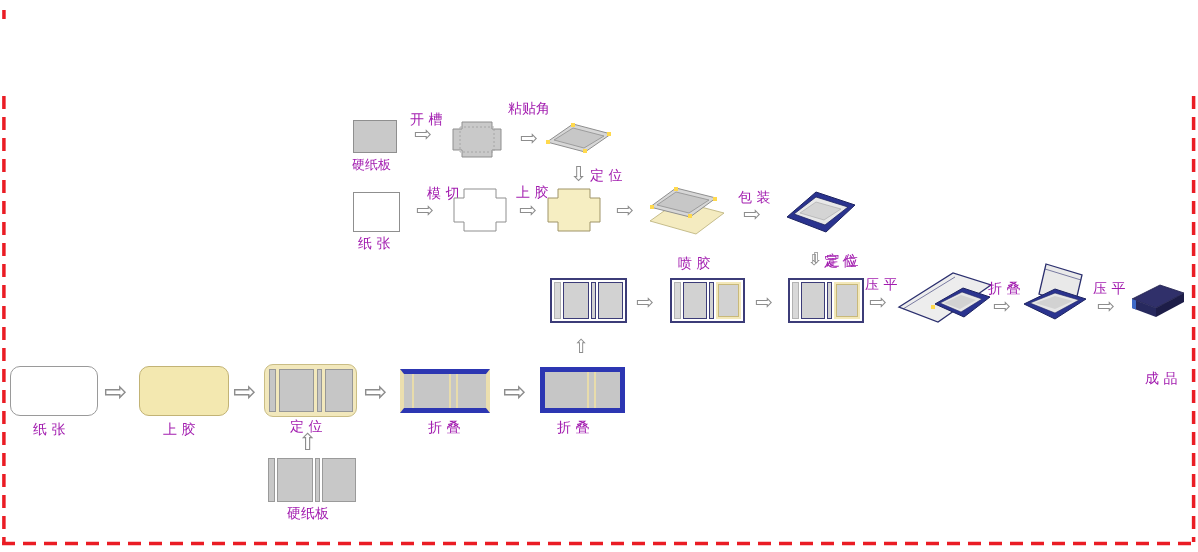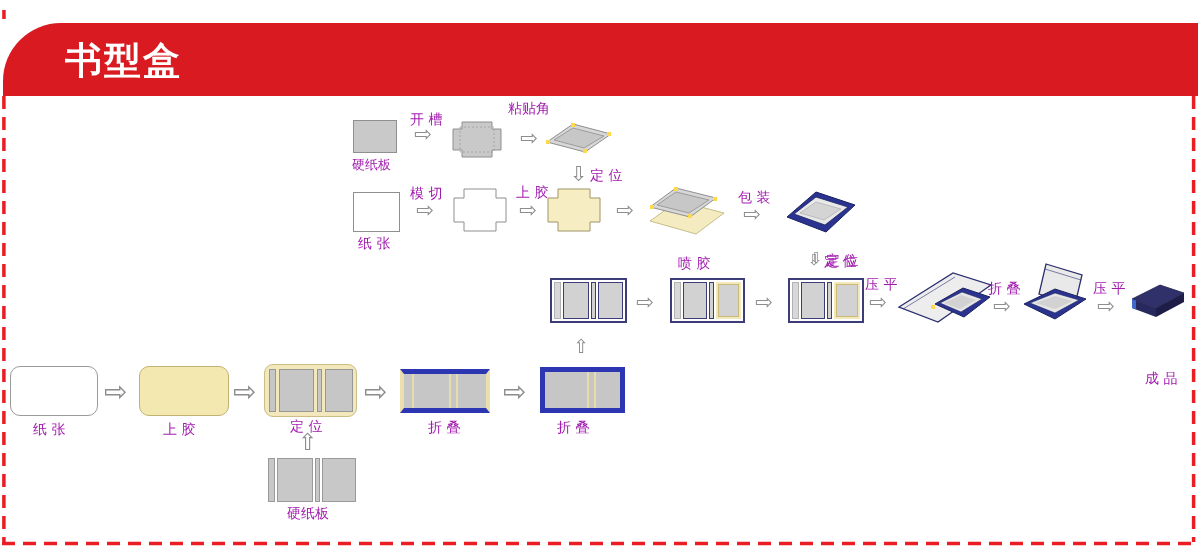--- a/index.html
+++ b/index.html
@@ -47,23 +47,20 @@
 
 <div id="canvas">
 
   <svg id="frame" viewBox="0 0 1198 552">
     <rect x="2.2" y="10" width="3.5" height="9" fill="#ea1c24"></rect>
     <line x1="3.9" y1="96" x2="3.9" y2="542" stroke="#ea1c24" stroke-width="3.5" stroke-dasharray="13 8"></line>
     <line x1="1193.6" y1="96" x2="1193.6" y2="542" stroke="#ea1c24" stroke-width="3.5" stroke-dasharray="13 8"></line>
     <line x1="2" y1="543.5" x2="1196" y2="543.5" stroke="#ea1c24" stroke-width="3.5" stroke-dasharray="13 8"></line>
   </svg>
 
-  <div id="banner">
-    <span class="title">书型盒</span>
-  </div>
 
   <div class="shape sheet-gray" style="left:353px;top:120px;width:44px;height:33px;"></div>
   <div class="lbl sm" style="left:352px;top:156px;">硬纸板</div>
 
   <div class="lbl" style="left:410px;top:111px;">开 槽</div>
   <div class="ar" style="left:414px;top:124px;">⇨</div>
 
   <svg style="left:452px;top:121px;" width="50" height="37" viewBox="0 0 50 37">
     <path d="M10 1 H40 V8 H49 V29 H40 V36 H10 V29 H1 V8 H10 Z" fill="#c9c9c9" stroke="#8f8f8f" stroke-width="1"></path>
     <rect x="8" y="6" width="34" height="25" fill="none" stroke="#9f9f9f" stroke-width="0.8" stroke-dasharray="2 2"></rect>
@@ -80,21 +77,21 @@
     <rect x="37" y="26" width="4" height="4" fill="#ffd94d"></rect>
     <rect x="0" y="17" width="4" height="4" fill="#ffd94d"></rect>
   </svg>
 
   <div class="ar" style="left:570px;top:164px;">⇩</div>
   <div class="lbl" style="left:590px;top:167px;">定 位</div>
 
   <div class="shape sheet-white" style="left:353px;top:192px;width:47px;height:40px;"></div>
   <div class="lbl" style="left:358px;top:235px;">纸 张</div>
 
-  <div class="lbl" style="left:410px;top:185px;">模 切</div>
+  <div class="lbl" style="left:427px;top:185px;">模 切</div>
   <div class="ar" style="left:416px;top:200px;">⇨</div>
 
   <svg style="left:453px;top:188px;" width="54" height="44" viewBox="0 0 54 44">
     <path d="M11 1 H43 V10 H53 V34 H43 V43 H11 V34 H1 V10 H11 Z" fill="#ffffff" stroke="#8f8f8f" stroke-width="1"></path>
   </svg>
 
   <div class="lbl" style="left:516px;top:184px;">上 胶</div>
   <div class="ar" style="left:519px;top:200px;">⇨</div>
 
   <svg style="left:547px;top:188px;" width="54" height="44" viewBox="0 0 54 44">

